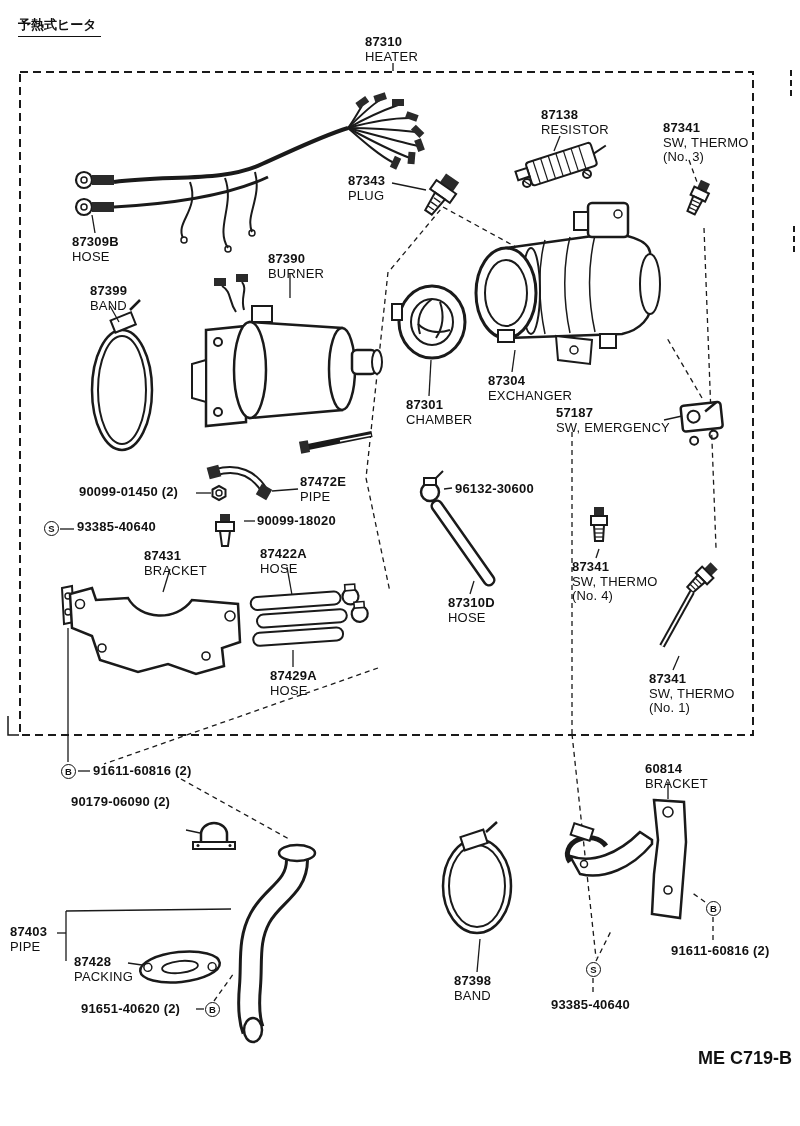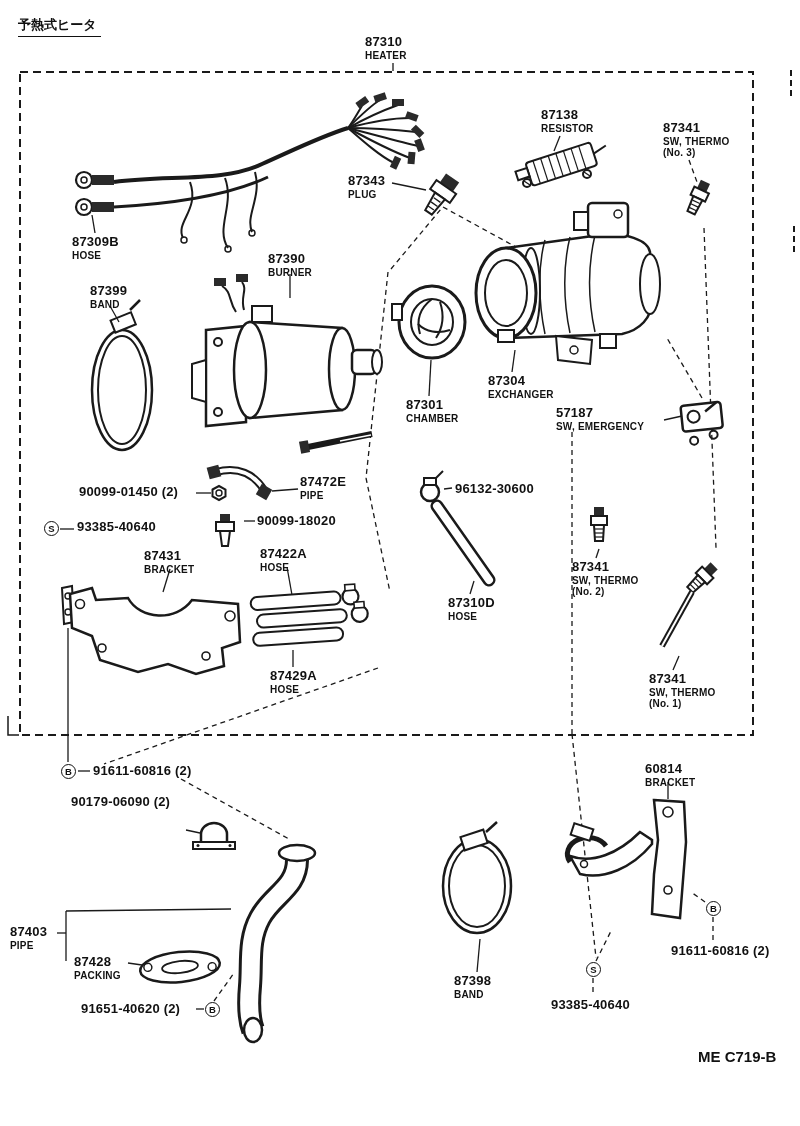--- a/index.html
+++ b/index.html
@@ -1,26 +1,26 @@
 <!DOCTYPE html>
 <html><head>
 <meta charset="utf-8">
 <style>
   html,body{margin:0;padding:0;background:#fff;}
   .page{position:relative;width:800px;height:1126px;background:#ffffff;
         font-family:"Liberation Sans",sans-serif;color:#111;overflow:hidden;}
   .art{position:absolute;left:0;top:0;width:800px;height:1126px;}
   .lbl{position:absolute;line-height:1.12;white-space:nowrap;}
   .code{font-size:13px;font-weight:bold;letter-spacing:.2px;}
-  .nm,.note{font-size:10px;font-weight:bold;letter-spacing:.2px;}
+  .nm,.note{font-size:13px;font-weight:normal;letter-spacing:.2px;}
   .circ{position:absolute;width:15px;height:15px;border:1.6px solid #111;border-radius:50%;
         font-size:9.5px;font-weight:bold;text-align:center;line-height:14px;background:#fff;box-sizing:border-box;}
   .jp-title{position:absolute;left:18px;top:16px;font-size:13px;font-weight:bold;
             border-bottom:1.6px solid #111;padding:0 4px 2px 0;}
-  .doc-code{position:absolute;font-size:15px;font-weight:bold;text-align:right;}
+  .doc-code{position:absolute;font-size:18px;font-weight:bold;text-align:right;}
 </style>
 </head>
 <body>
 
 <div class="page">
 
   <div class="jp-title">予熱式ヒータ</div>
 
   <svg class="art" viewBox="0 0 800 1126" xmlns="http://www.w3.org/2000/svg">
     <defs>
@@ -400,21 +400,21 @@
   </div>
 
   <div class="lbl" style="left:260px;top:547px">
     <div class="code">87422A</div>
     <div class="nm">HOSE</div>
   </div>
 
   <div class="lbl" style="left:572px;top:560px">
     <div class="code">87341</div>
     <div class="nm">SW, THERMO</div>
-    <div class="note">(No. 2)</div>
+    <div class="note">(No. 4)</div>
   </div>
 
   <div class="lbl" style="left:448px;top:596px">
     <div class="code">87310D</div>
     <div class="nm">HOSE</div>
   </div>
 
   <div class="lbl" style="left:270px;top:669px">
     <div class="code">87429A</div>
     <div class="nm">HOSE</div>

